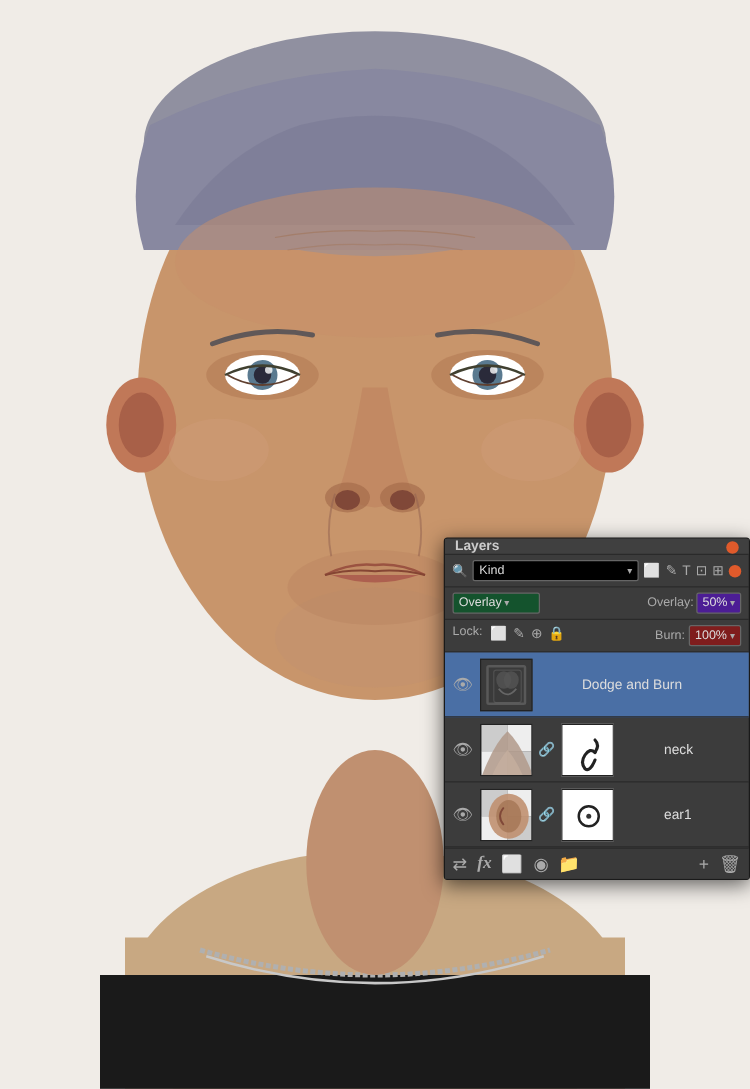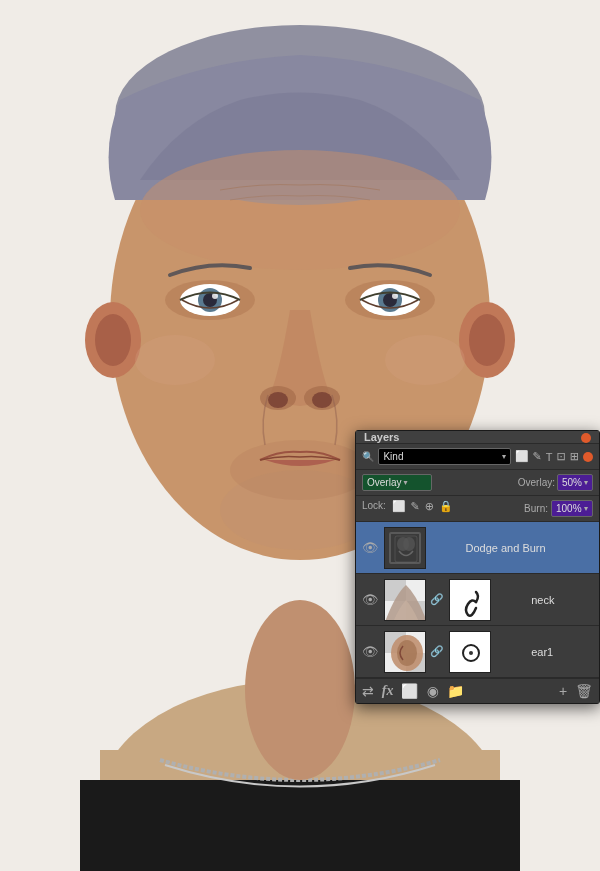--- a/index.html
+++ b/index.html
@@ -173,21 +173,21 @@
       align-items: center;
       gap: 3px;
     }
 
     .fill-label {
       color: #aaa;
       font-size: 10px;
     }
 
     .fill-value {
-      background: #4c1d95;
+      background: #7f1d1d;
       border: 1px solid #666;
       color: #ddd;
       font-size: 10px;
       padding: 2px 4px;
       border-radius: 2px;
       min-width: 42px;
       display: flex;
       align-items: center;
       justify-content: space-between;
     }

